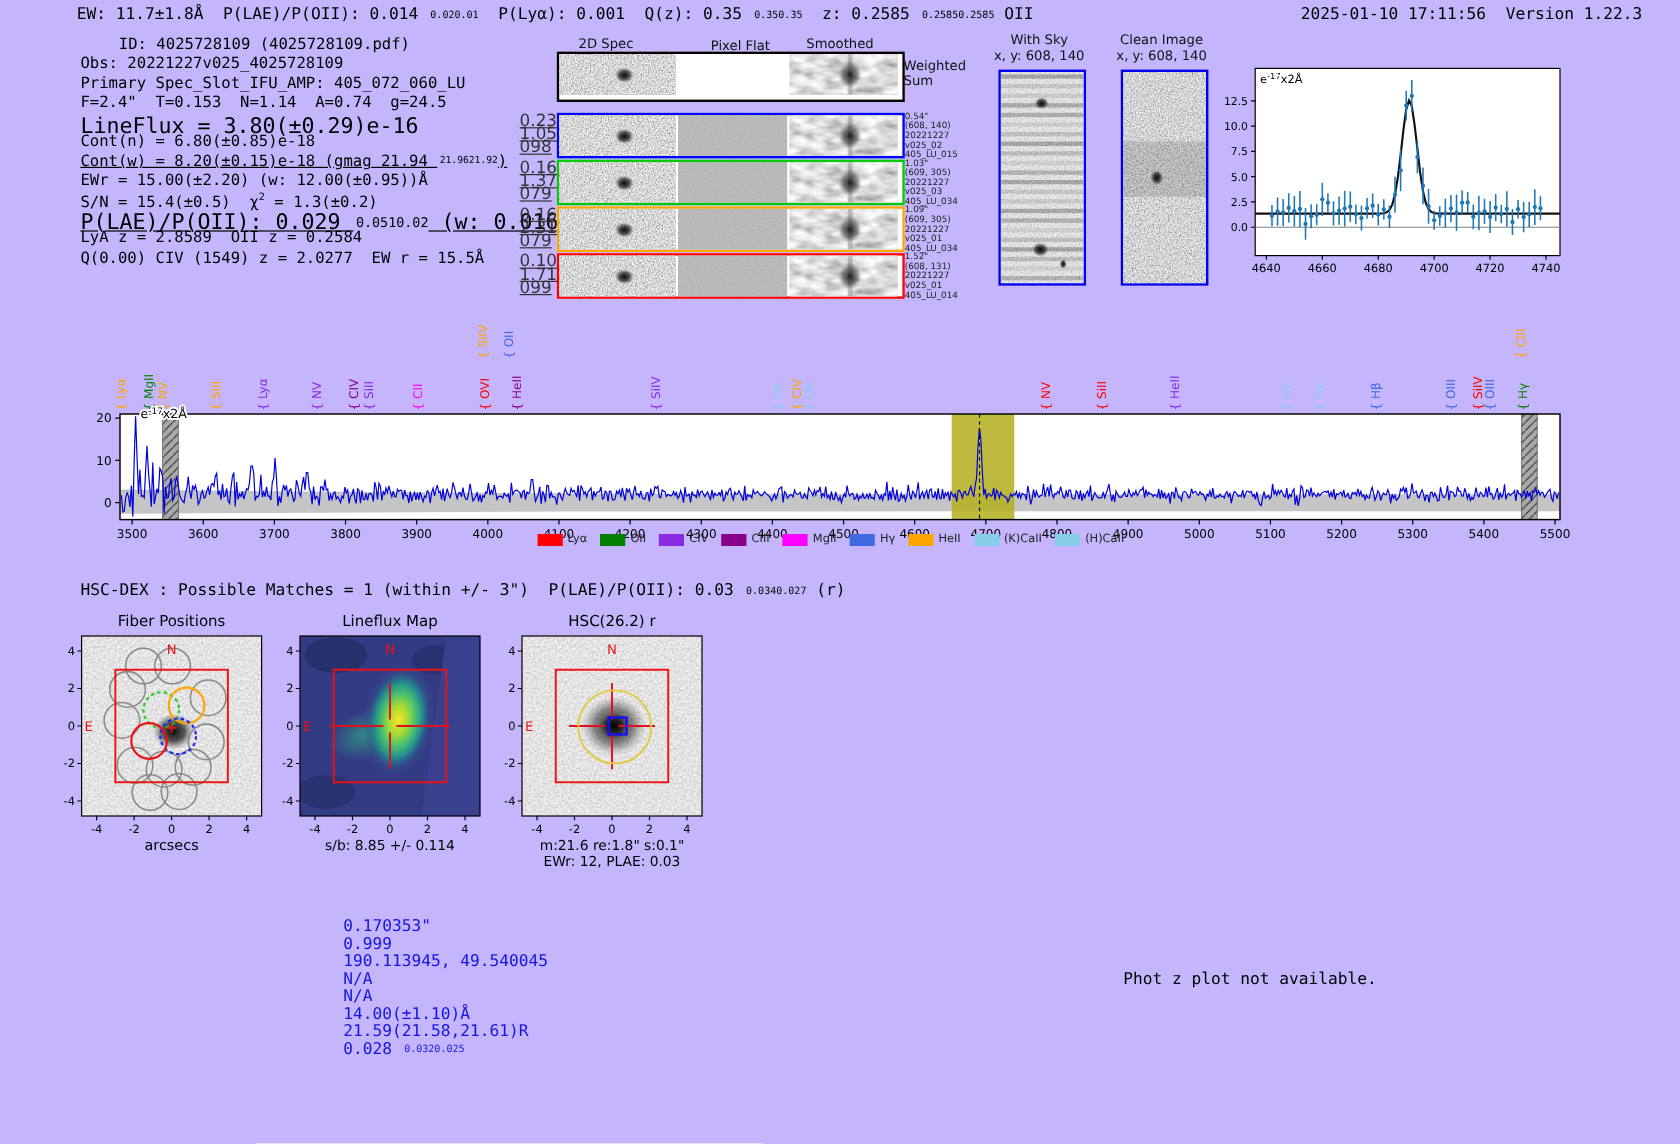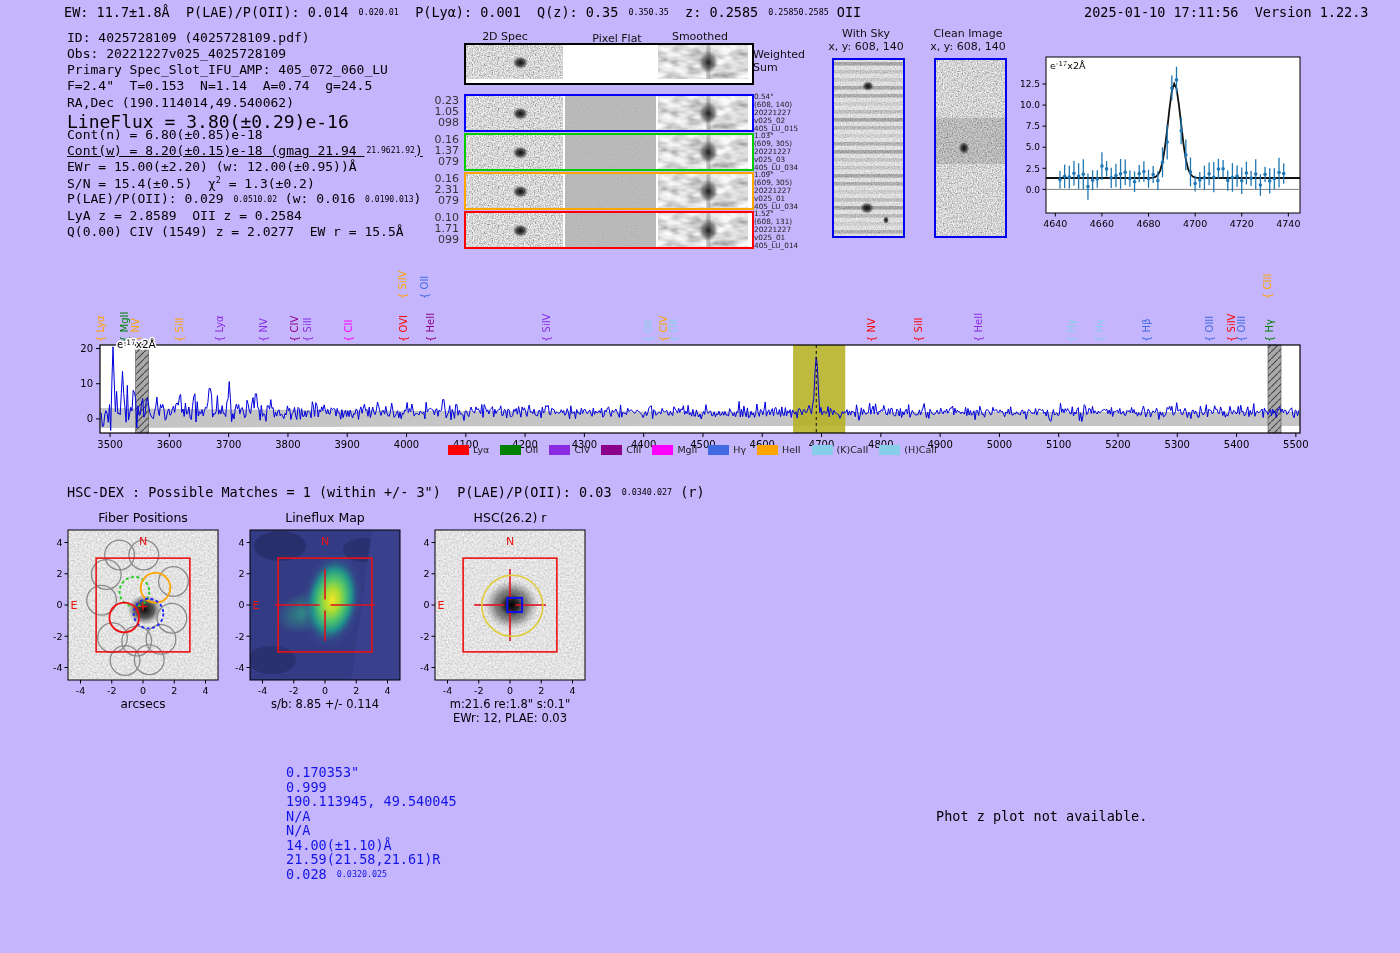--- a/index.html
+++ b/index.html
@@ -7,21 +7,21 @@
         font-family:"DejaVu Sans","Liberation Sans",sans-serif;overflow:hidden;}
   .abs{position:absolute;}
   .mono{font-family:"DejaVu Sans Mono","Liberation Mono",monospace;font-size:13px;white-space:pre;}
   .frac{display:inline-flex;flex-direction:row;vertical-align:middle;font-size:0.62em;line-height:1.08;text-align:left;margin-left:2px;}
   .frac span{display:block;}
   sup{font-size:0.65em;}
   .infoline{height:16.15px;}
   .ctr{transform:translateX(-50%);}
   .hdrsmall{font-size:11px;color:#111;}
   .tiny{font-size:7.3px;line-height:7.9px;color:#222;font-family:"DejaVu Sans","Liberation Sans",sans-serif;white-space:pre;}
-  .leftlab{font-size:11px;line-height:10.8px;color:#333;text-align:right;white-space:pre;}
+  .leftlab{font-size:14px;line-height:10.8px;color:#333;text-align:right;white-space:pre;text-decoration:underline;}
   .legend{display:flex;align-items:flex-end;gap:11px;font-size:9.5px;color:#222;}
   .legend .it{display:flex;align-items:center;gap:4px;white-space:pre;}
   .legend .sw{display:inline-block;width:21px;height:10px;}
   svg{display:block;}
 </style>
 </head>
 <body>
 
 <svg width="0" height="0" style="position:absolute" aria-hidden="true">
   <defs>
@@ -94,31 +94,30 @@
   </defs>
 </svg>
 
 <div id="root">
 
   <div class="abs mono" style="left:64px;top:4px;font-size:13.5px;"><span>EW: 11.7±1.8Å  P(LAE)/P(OII): 0.014 </span><span class="frac"><span>0.02</span><span>0.01</span></span><span>  P(Lyα): 0.001  Q(z): 0.35 </span><span class="frac"><span>0.35</span><span>0.35</span></span><span>  z: 0.2585 </span><span class="frac"><span>0.2585</span><span>0.2585</span></span><span> OII</span></div>
 
   <div class="abs mono" style="left:1052px;top:4px;font-size:13.5px;margin-left:32px;"><span>2025-01-10 17:11:56</span><span>  </span><span>Version 1.22.3</span></div>
 
   <div class="abs" id="info-block" style="left:67px;top:30px;">
-      <div class="mono infoline" style="font-size: 13px;"><span>ID: 4025728109 (4025728109.pdf)</span></div>
+      <div class="mono infoline" style="font-size: 13px; margin-left: 32px;"><span>ID: 4025728109 (4025728109.pdf)</span></div>
       <div class="mono infoline" style="font-size: 13px;"><span>Obs: 20221227v025_4025728109</span></div>
       <div class="mono infoline" style="font-size: 13px;"><span>Primary Spec_Slot_IFU_AMP: 405_072_060_LU</span></div>
       <div class="mono infoline" style="font-size: 13px;"><span>F=2.4"  T=0.153  N=1.14  A=0.74  g=24.5</span></div>
-      <div class="mono infoline" style="font-size: 13px;"><span>RA,Dec (190.114014,49.540062)</span></div>
       <div class="mono infoline" style="font-size: 18px;"><span>LineFlux = 3.80(±0.29)e-16</span></div>
       <div class="mono infoline" style="font-size: 13px;"><span>Cont(n) = 6.80(±0.85)e-18</span></div>
       <div class="mono infoline" style="font-size: 13px; text-decoration: underline;"><span>Cont(w) = 8.20(±0.15)e-18 (gmag 21.94 </span><span class="frac"><span>21.96</span><span>21.92</span></span><span>)</span></div>
       <div class="mono infoline" style="font-size: 13px;"><span>EWr = 15.00(±2.20) (w: 12.00(±0.95))Å</span></div>
       <div class="mono infoline" style="font-size: 13px;"><span>S/N = 15.4(±0.5)  χ</span><sup>2</sup><span> = 1.3(±0.2)</span></div>
-      <div class="mono infoline" style="font-size: 13px;"><span>P(LAE)/P(OII): 0.029 </span><span class="frac"><span>0.051</span><span>0.02</span></span><span> (w: 0.016 </span><span class="frac"><span>0.019</span><span>0.013</span></span><span>)</span></div>
+      <div class="mono infoline" style="font-size: 18px; text-decoration: underline;"><span>P(LAE)/P(OII): 0.029 </span><span class="frac"><span>0.051</span><span>0.02</span></span><span> (w: 0.016 </span><span class="frac"><span>0.019</span><span>0.013</span></span><span>)</span></div>
       <div class="mono infoline" style="font-size: 13px;"><span>LyA z = 2.8589  OII z = 0.2584</span></div>
       <div class="mono infoline" style="font-size: 13px;"><span>Q(0.00) CIV (1549) z = 2.0277  EW r = 15.5Å</span></div>
     </div>
 
   <div class="abs" id="spec2d-panel"></div>
 
   <div class="abs" id="sky-panels"></div>
 
   <div class="abs" id="linefit-holder" style="left:1015px;top:48px;">
       <svg width="292" height="190">

